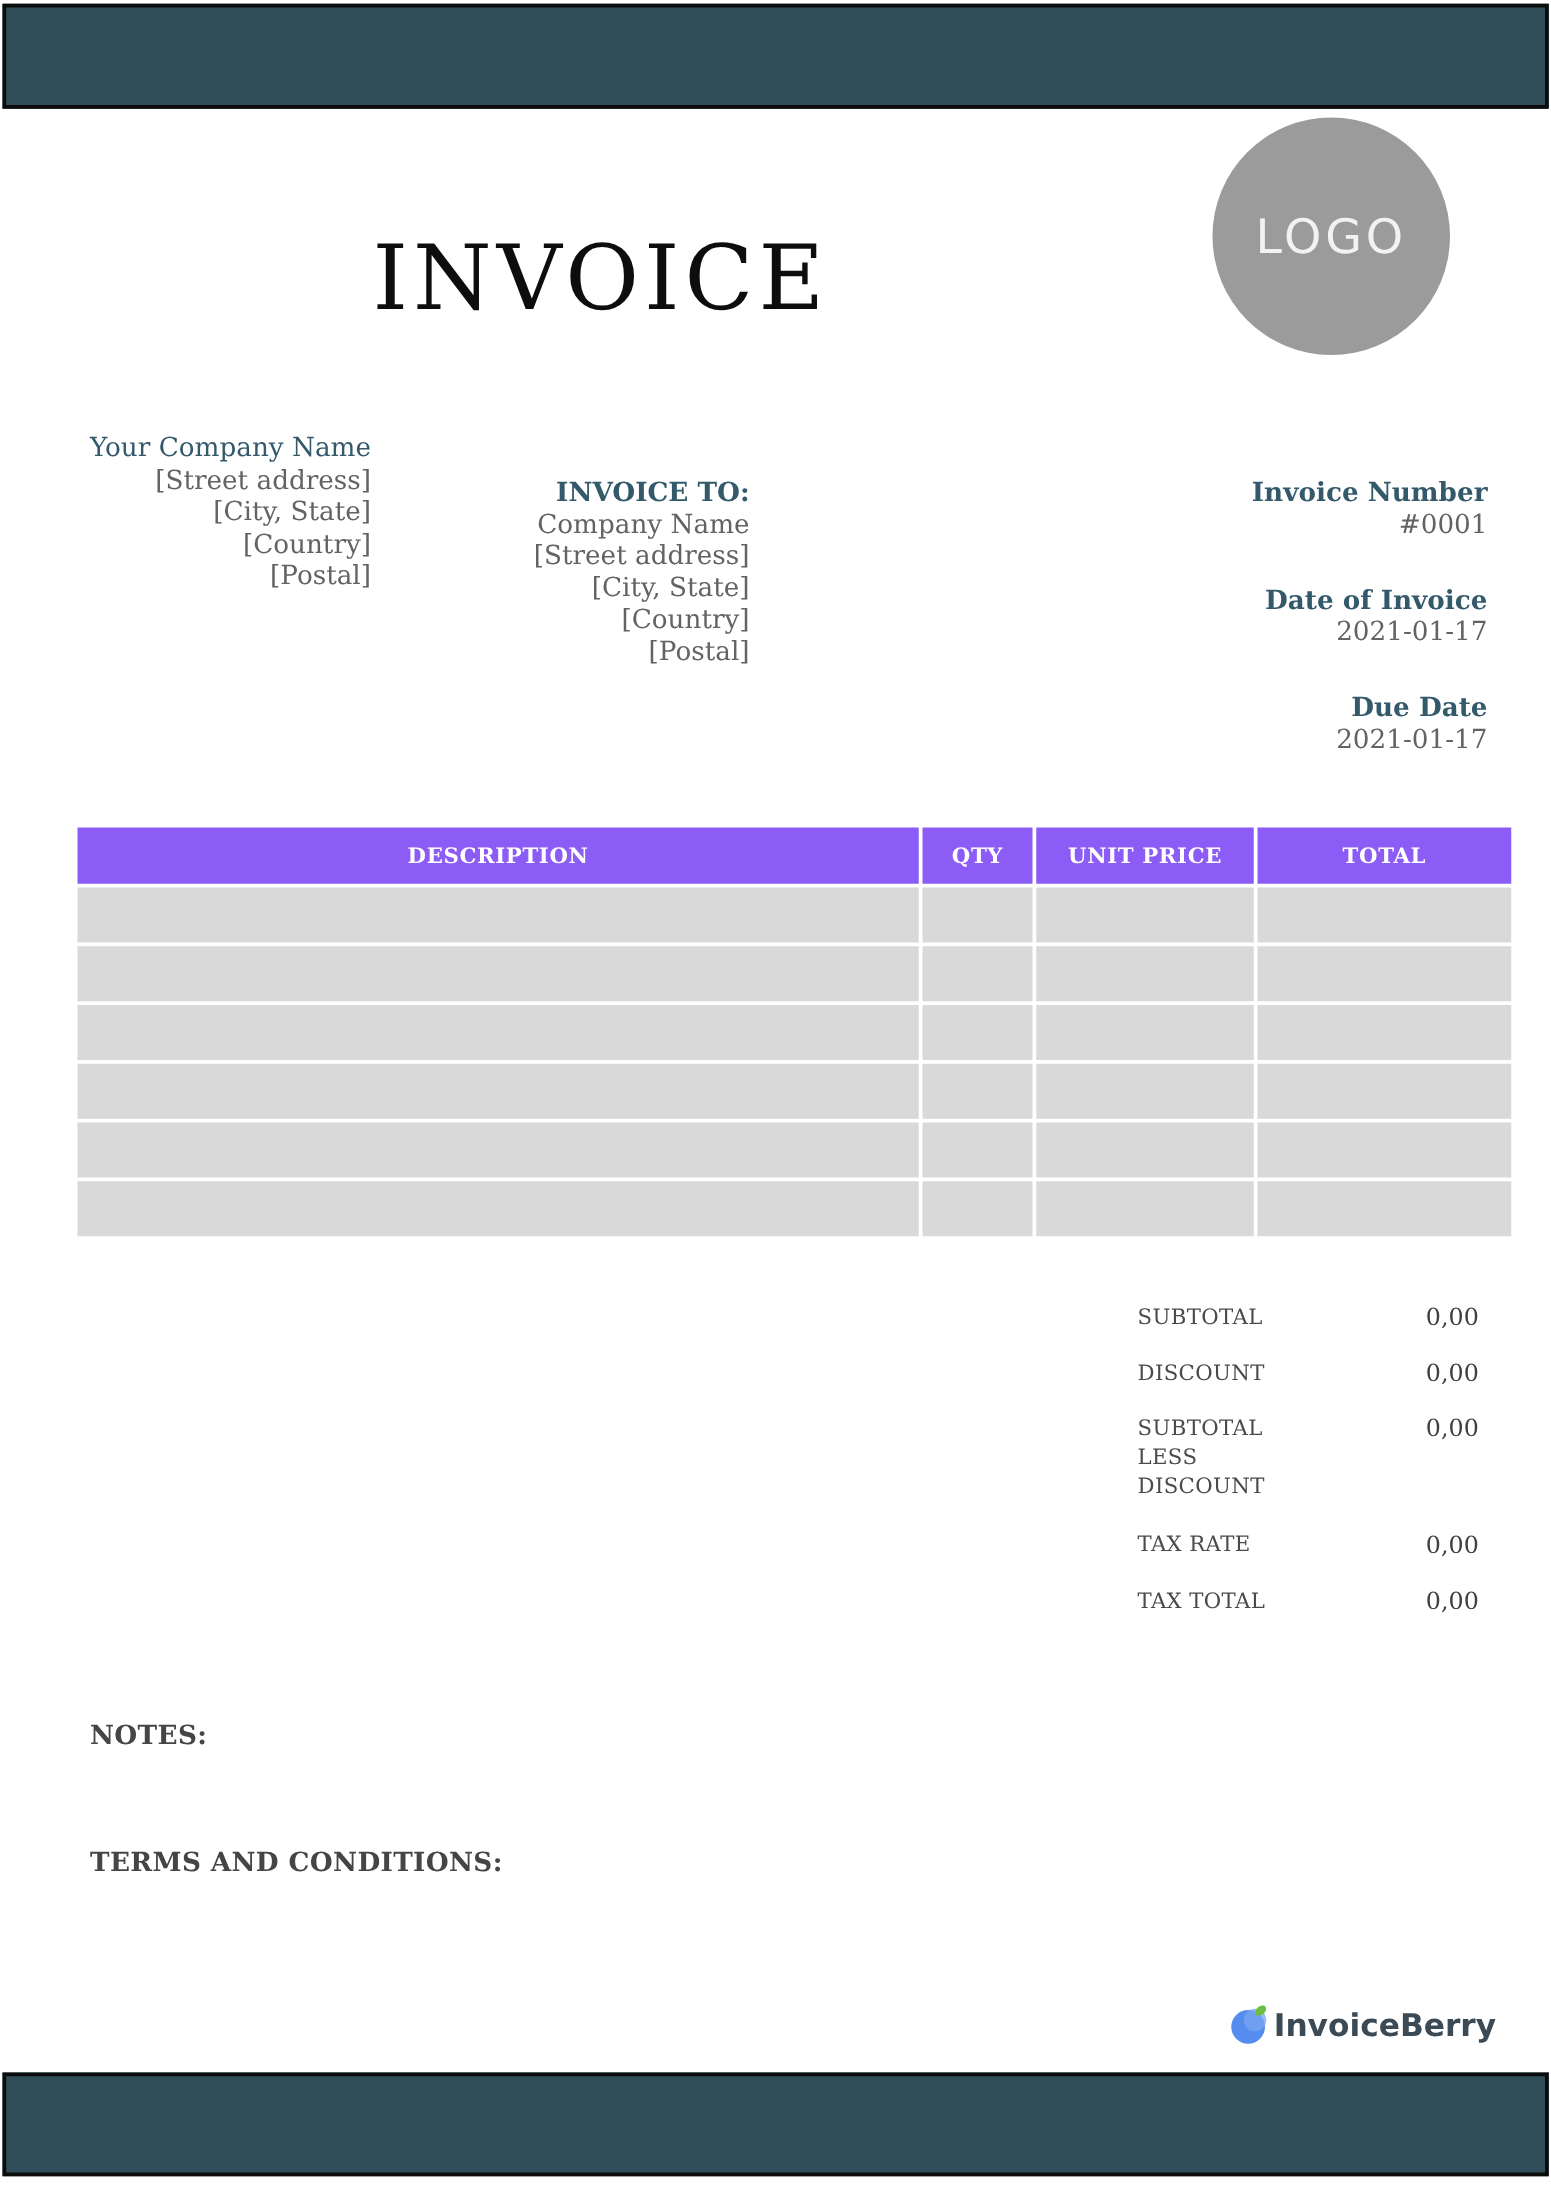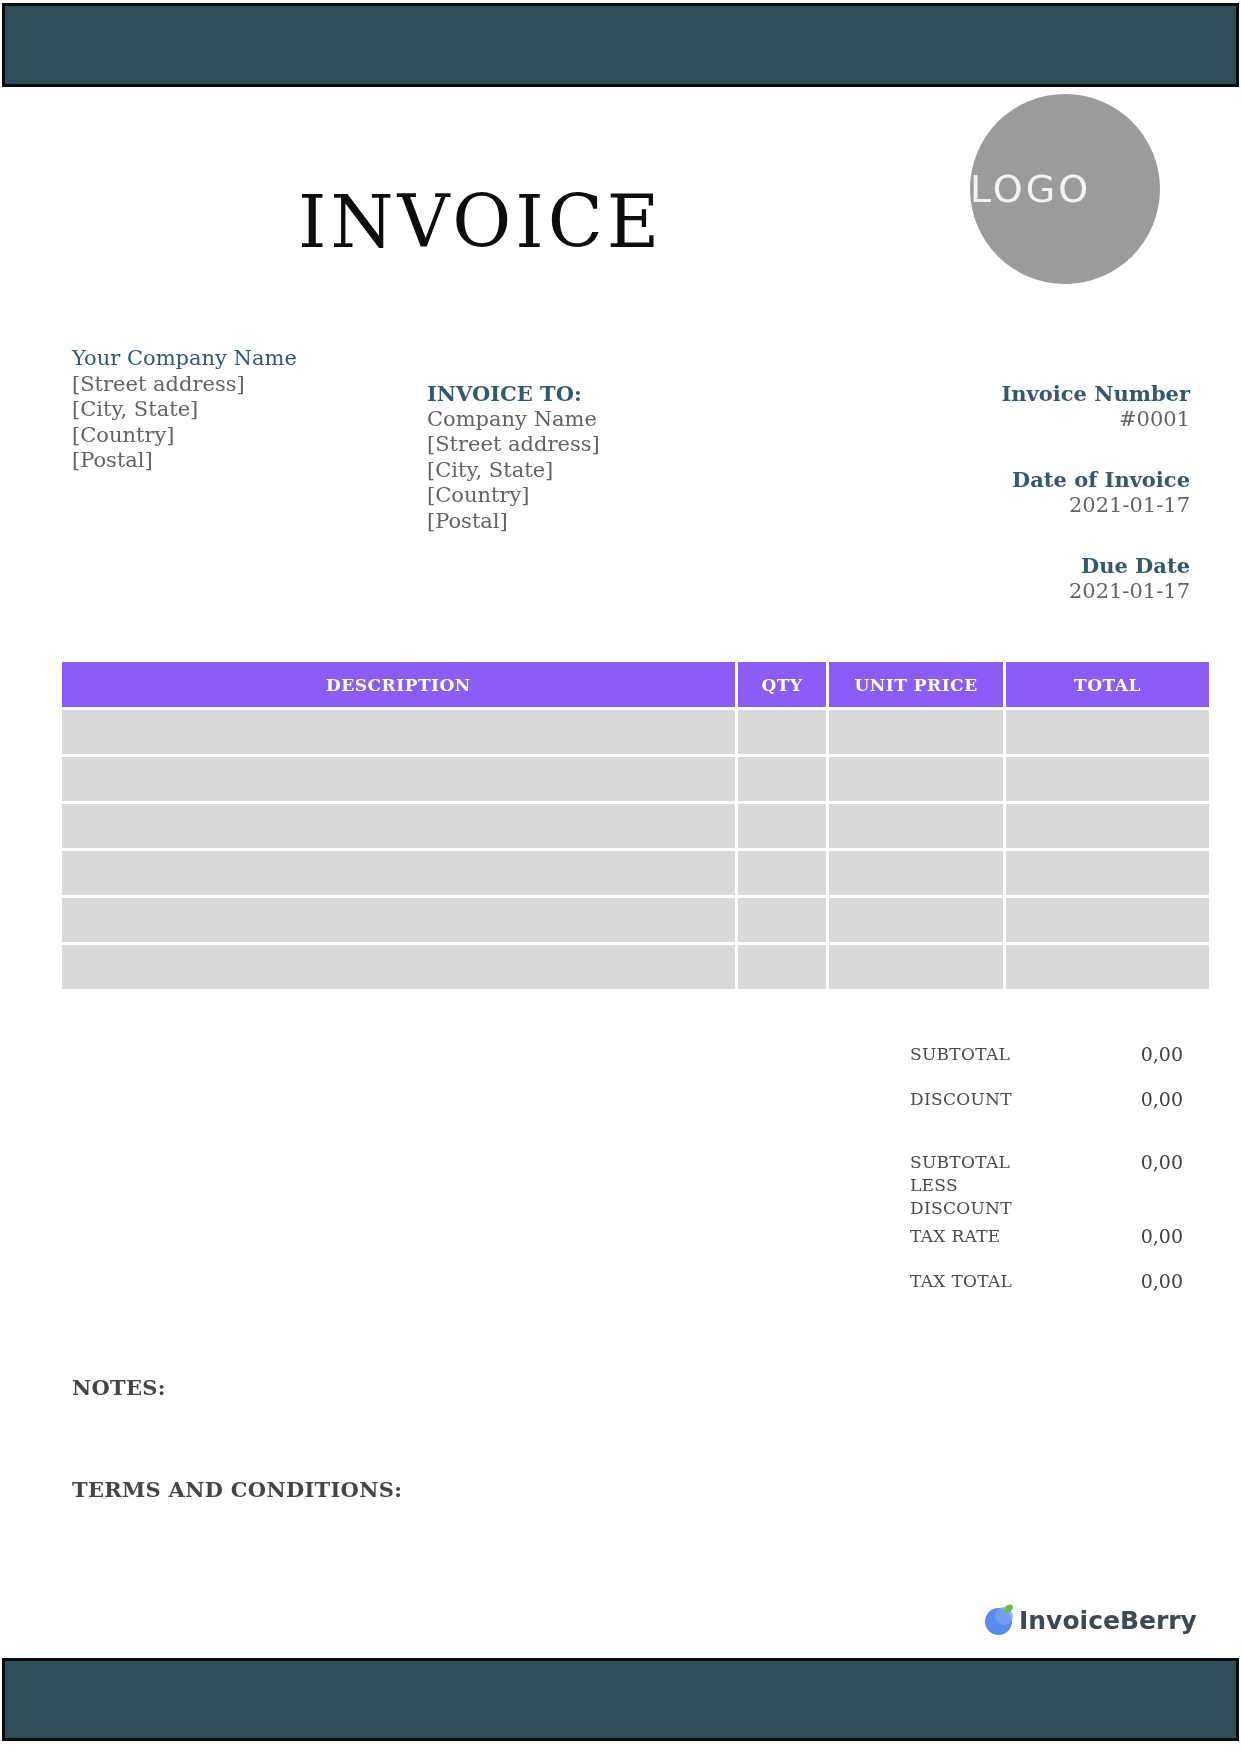--- a/index.html
+++ b/index.html
@@ -29,42 +29,42 @@
   .logo-circle {
     position: absolute;
     left: 970px;
     top: 94px;
     width: 190px;
     height: 190px;
     border-radius: 50%;
     background: #9B9B9B;
     display: flex;
     align-items: center;
-    justify-content: flex-start;
+    justify-content: center;
   }
   .logo-circle span {
     font-family: "DejaVu Sans", sans-serif;
     font-size: 38px;
     letter-spacing: 3px;
     color: #f2f2f2;
   }
 
   
   .invoice-title {
     position: absolute;
     left: 298px;
     top: 180px;
     font-size: 72px;
     letter-spacing: 4px;
     color: #0d0d0d;
     font-weight: 400;
   }
 
   
-  .addr-block { position: absolute; top: 346px; font-size: 21px; line-height: 25.5px; }
+  .addr-block { position: absolute; top: 346px; font-size: 21px; line-height: 25.5px; text-align: right; }
   .from-block { left: 72px; }
   .to-block { left: 427px; }
   .meta-block { right: 51px; text-align: right; }
   .teal { color: #33596B; }
   .bold { font-weight: 700; margin-top: 35px; }
   .gray-line { color: #636363; }
 
   
   .items-table {
     position: absolute;
@@ -103,21 +103,21 @@
   }
   .totals-row .t-label { font-size: 17px; line-height: 23px; max-width: 130px; letter-spacing: 0.3px; }
   .totals-row .t-value { font-size: 19px; line-height: 23px; color: #404040; }
   .totals-row.balance .t-label { font-weight: 700; color: #3A3A3A; }
   .totals-row.balance .t-value {
     font-family: "DejaVu Sans", sans-serif;
     font-weight: 700;
     font-size: 18px;
     color: #3A3A3A;
   }
-  .r0 { top: 1043px; } .r1 { top: 1088px; } .r2 { top: 1132px; margin-top: 19px; }
+  .r0 { top: 1043px; } .r1 { top: 1088px; } .r2 { top: 1132px; }
   .r3 { top: 1225px; } .r4 { top: 1270px; } .r5 { top: 1316px; }
 
   
   .section-heading {
     position: absolute;
     left: 72px;
     font-size: 21px;
     font-weight: 700;
     color: #454545;
     letter-spacing: 0.3px;

